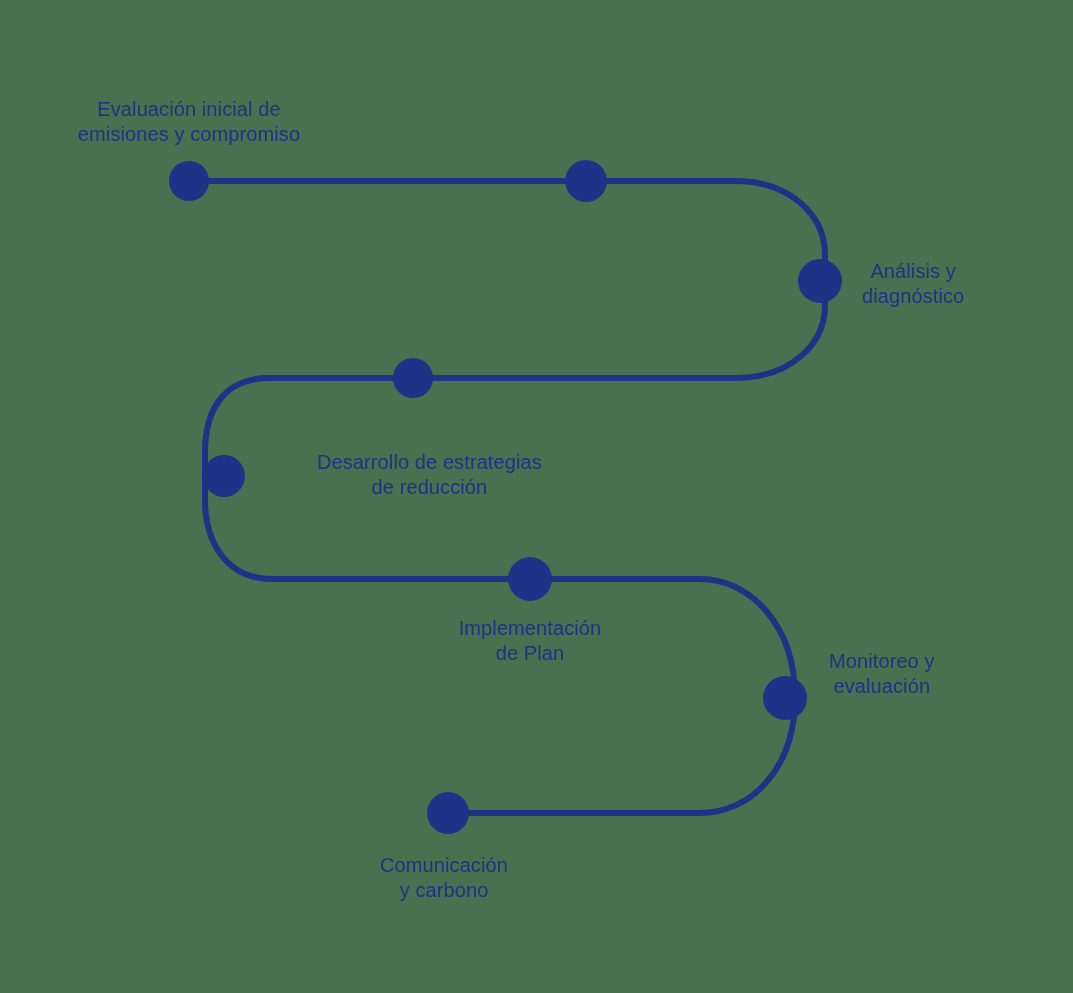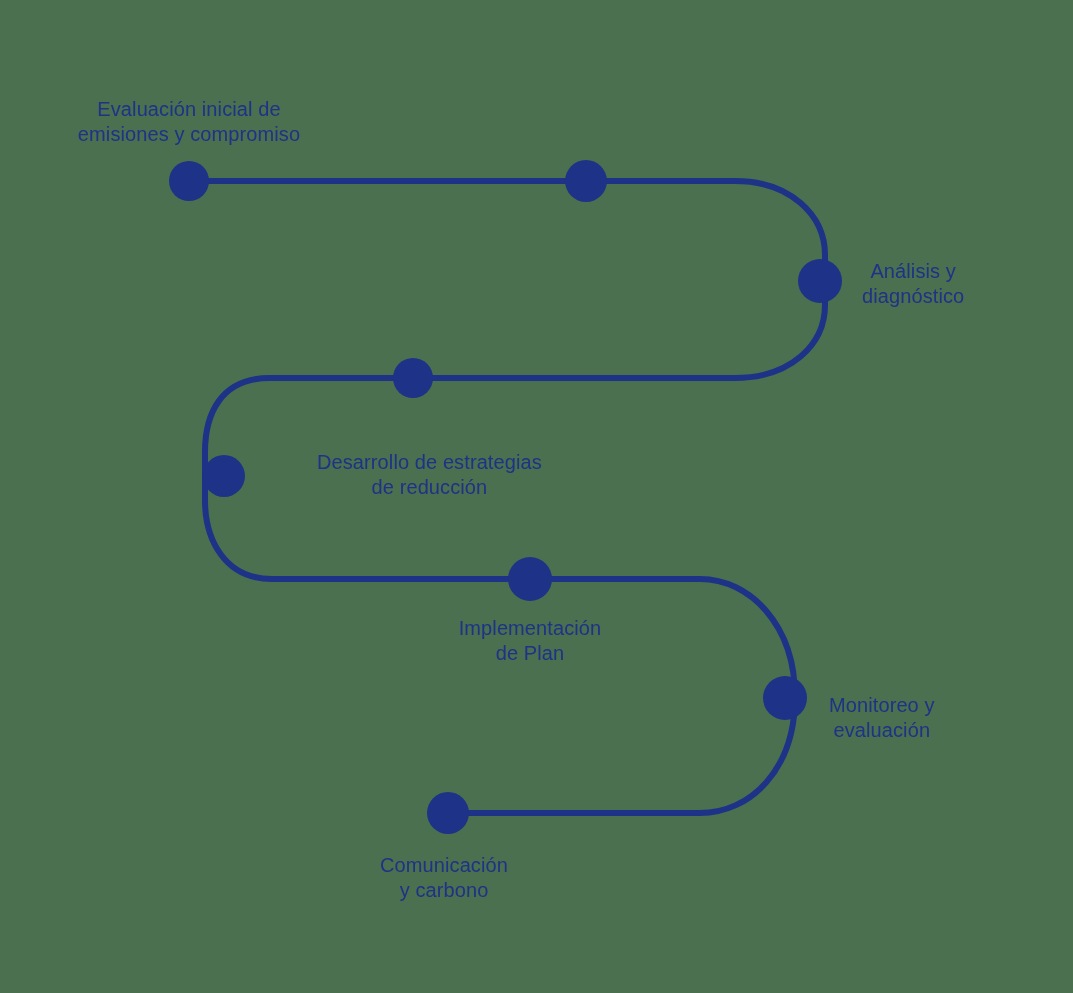--- a/index.html
+++ b/index.html
@@ -66,19 +66,19 @@
   <div class="step-label label-left" style="left: 862px; top: 259px; color: rgb(30, 50, 135);">Análisis y
 diagnóstico</div>
 
 
   <div class="step-label label-left" style="left: 272px; top: 450px; color: rgb(30, 50, 135); margin-left: 45px;">Desarrollo de estrategias
 de reducción</div>
 
   <div class="step-label label-center" style="left: 530px; top: 616px; color: rgb(30, 50, 135); text-align: center;">Implementación
 de Plan</div>
 
-  <div class="step-label label-left" style="left: 829px; top: 693px; color: rgb(30, 50, 135);">Monitoreo y
+  <div class="step-label label-left" style="left: 829px; top: 649px; color: rgb(30, 50, 135);">Monitoreo y
 evaluación</div>
 
   <div class="step-label label-center" style="left: 444px; top: 853px; color: rgb(30, 50, 135);">Comunicación
 y carbono</div>
 
 </div>
 
 </body></html>

